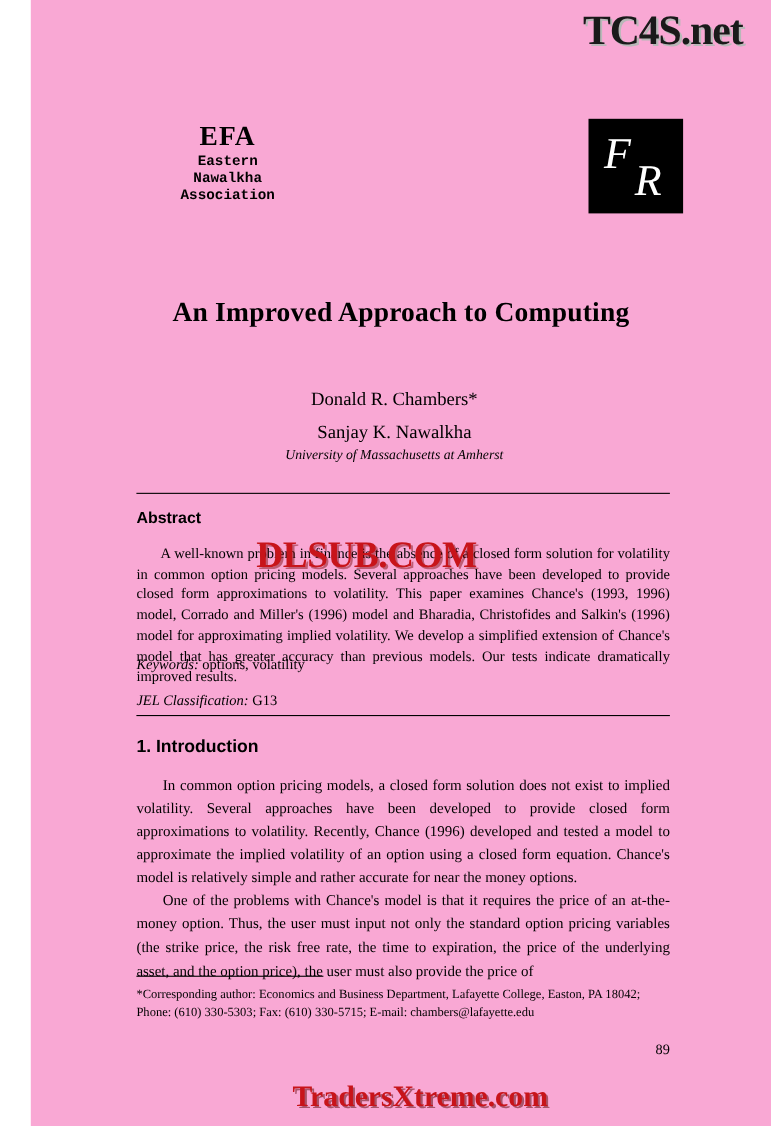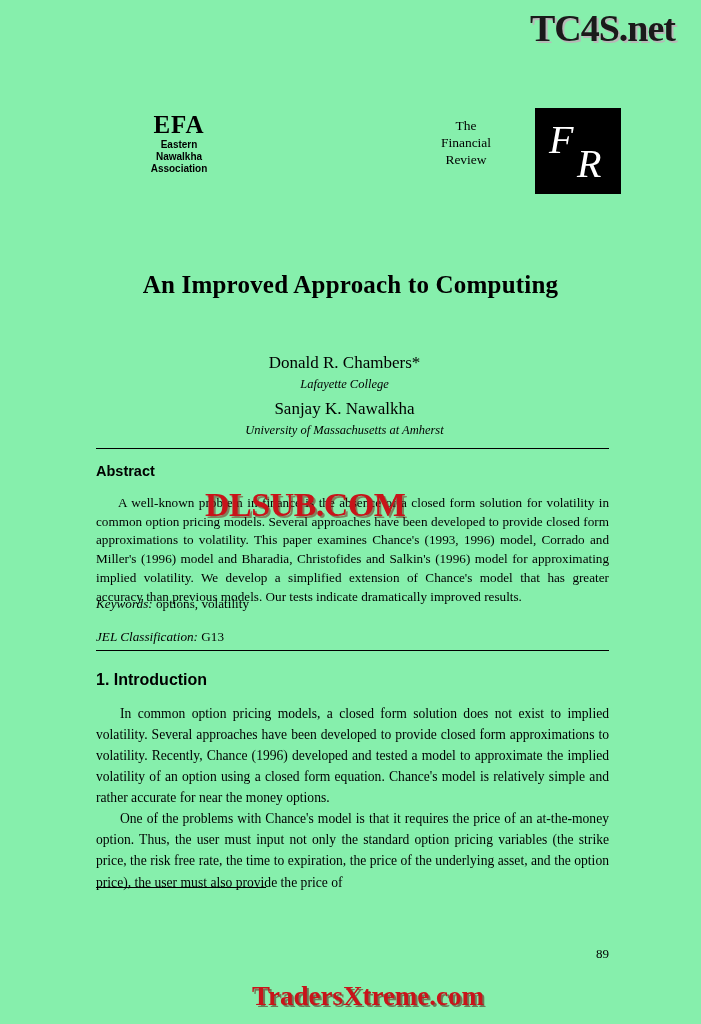--- a/index.html
+++ b/index.html
@@ -12,21 +12,22 @@
     height: 1024px;
     position: relative;
     font-family: "Liberation Serif", serif;
     color: #000000;
     overflow: hidden;
   }
 
   .page {
     position: absolute;
     inset: 0;
-    background: #86efac;
+    background: #f9a8d4;
+    margin-left: 28px;
   }
 
   
   .wm-top {
     position: absolute;
     top: 6px;
     right: 26px;
     font-family: "Liberation Serif", serif;
     font-weight: bold;
     font-size: 38px;
@@ -51,23 +52,23 @@
     text-align: center;
   }
   .efa-title {
     font-family: "Liberation Serif", serif;
     font-weight: bold;
     font-size: 25px;
     letter-spacing: 1px;
     line-height: 1;
   }
   .efa-sub {
-    font-family: Liberation Sans, sans-serif;
-    font-weight: bold;
-    font-size: 10px;
+    font-family: Liberation Mono, monospace;
+    font-weight: bold;
+    font-size: 13px;
     line-height: 1.18;
     margin-top: 2px;
   }
   .journal-line {
     position: absolute;
     left: 110px;
     top: 72px;
     font-size: 12.5px;
     letter-spacing: 0.2px;
   }
@@ -262,39 +263,33 @@
     <div class="efa-block">
       <div class="efa-title">EFA</div>
       <div class="efa-sub">
         <div>Eastern</div>
         <div>Nawalkha</div>
         <div>Association</div>
       </div>
     </div>
 
 
-    <div class="fr-words">
-      <div>The</div>
-      <div>Financial</div>
-      <div>Review</div>
-    </div>
 
     <div class="fr-logo">
       <span class="f">F</span>
       <span class="r">R</span>
     </div>
   </div>
 
   <div class="title">
     <span>An Improved Approach to Computing</span><br>
   </div>
 
   <div class="authors">
     <div class="author-name">Donald R. Chambers*</div>
-    <div class="author-aff">Lafayette College</div>
     <div class="author-name">Sanjay K. Nawalkha</div>
     <div class="author-aff">University of Massachusetts at Amherst</div>
   </div>
 
   <div class="rule rule-top"></div>
 
   <div class="abstract-head">Abstract</div>
   <div class="abstract-body">
     <span class="indent">A well-known problem in finance is the absence of a closed form solution for volatility in common option pricing models. Several approaches have been developed to provide closed form approximations to volatility. This paper examines Chance's (1993, 1996) model, Corrado and Miller's (1996) model and Bharadia, Christofides and Salkin's (1996) model for approximating implied volatility. We develop a simplified extension of Chance's model that has greater accuracy than previous models. Our tests indicate dramatically improved results.</span>
   </div>
@@ -311,19 +306,20 @@
   <div class="rule rule-bottom"></div>
 
   <div class="section-head">1. Introduction</div>
 
   <div class="body-text">
     <p>In common option pricing models, a closed form solution does not exist to implied volatility. Several approaches have been developed to provide closed form approximations to volatility. Recently, Chance (1996) developed and tested a model to approximate the implied volatility of an option using a closed form equation. Chance's model is relatively simple and rather accurate for near the money options.</p>
     <p>One of the problems with Chance's model is that it requires the price of an at-the-money option. Thus, the user must input not only the standard option pricing variables (the strike price, the risk free rate, the time to expiration, the price of the underlying asset, and the option price), the user must also provide the price of</p>
   </div>
 
   <div class="fn-rule"></div>
+  <div class="footnote">*Corresponding author: Economics and Business Department, Lafayette College, Easton, PA 18042; Phone: (610) 330-5303; Fax: (610) 330-5715; E-mail: chambers@lafayette.edu</div>
 
   <div class="page-num">89</div>
 
   <div class="wm-dlsub">DLSUB.COM</div>
   <div class="wm-bottom">TradersXtreme.com</div>
 
 </div>
 
 </body></html>

